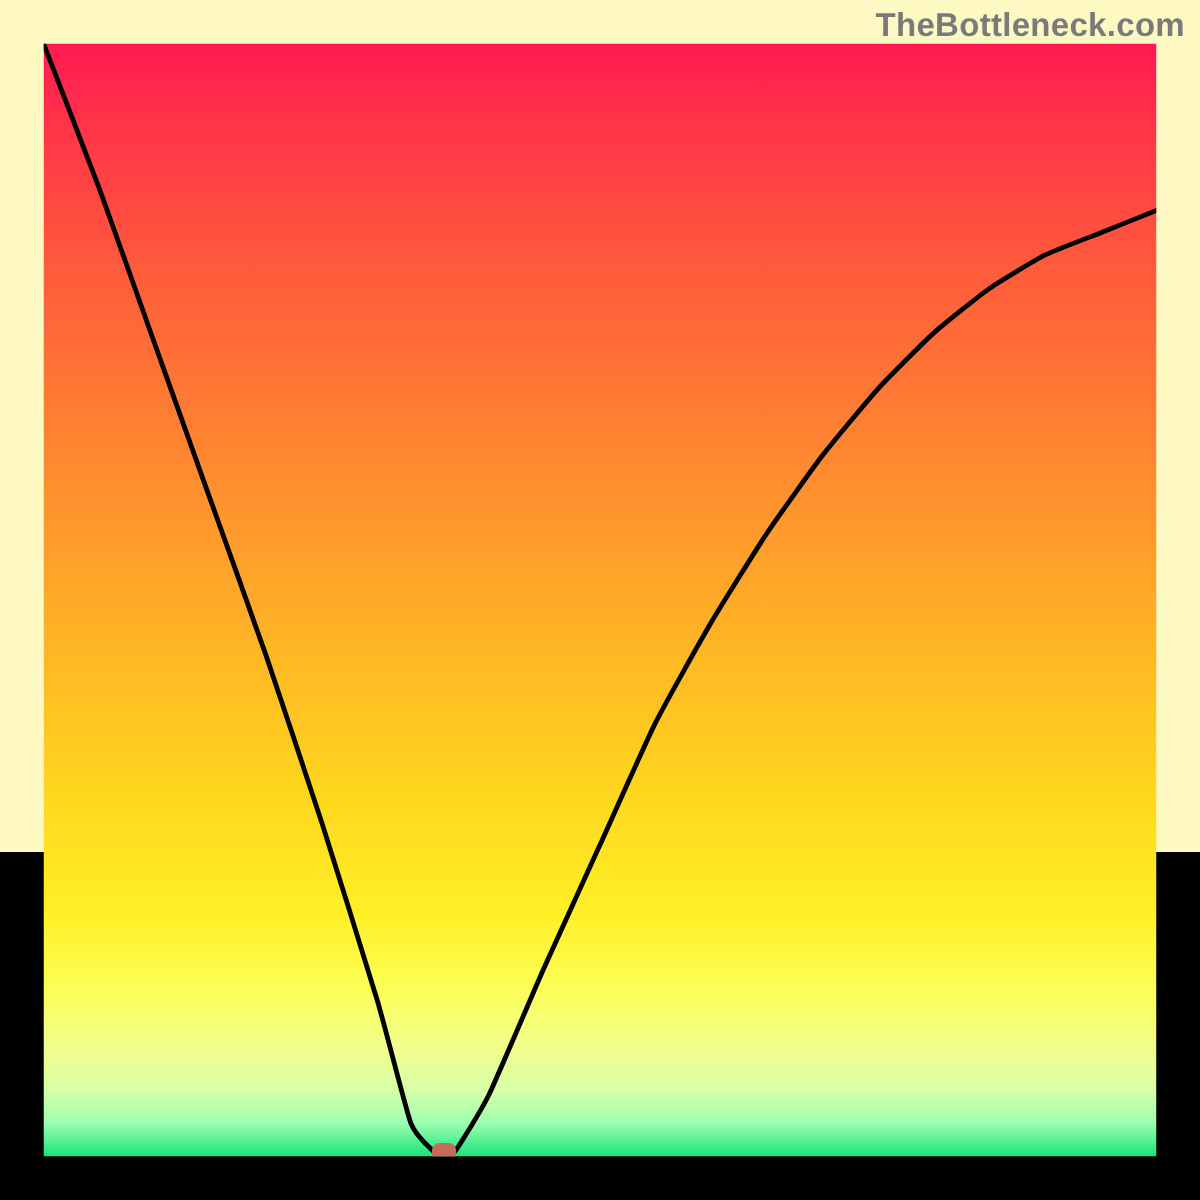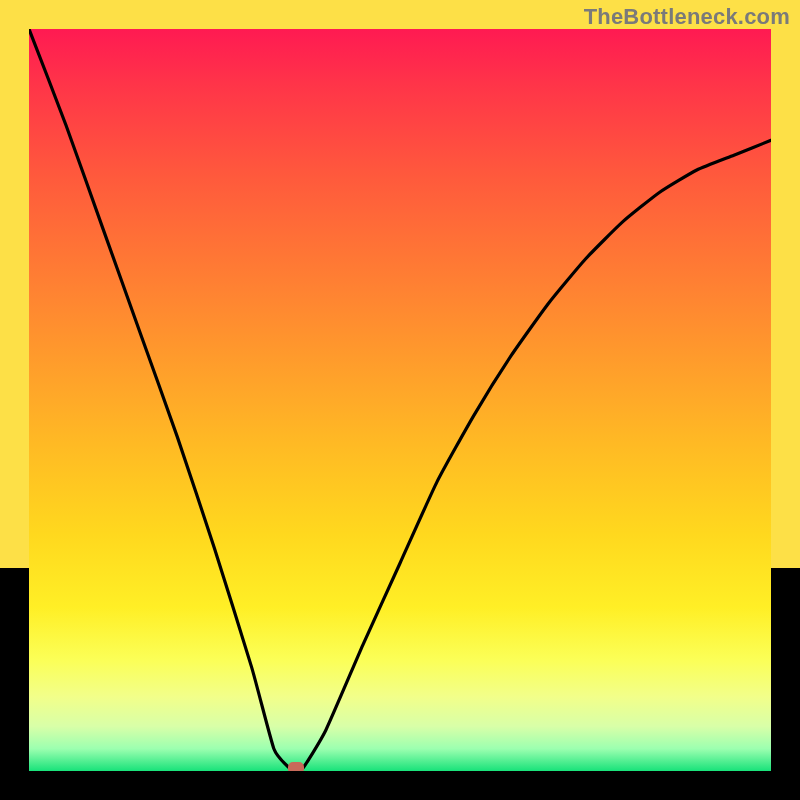--- a/index.html
+++ b/index.html
@@ -1,21 +1,21 @@
 <!DOCTYPE html>
 <html><head>
 <meta charset="utf-8">
 <style>
   * { margin: 0; padding: 0; box-sizing: border-box; }
   html, body { width: 800px; height: 800px; overflow: hidden; background: #000; }
   .frame {
     position: relative;
     width: 800px;
     height: 568px;
-    background: #fde047;
+    background: #fef9c3;
   }
   .watermark {
     position: absolute;
     top: 4px;
     right: 10px;
     font-family: Arial, Helvetica, sans-serif;
     font-size: 22px;
     font-weight: 600;
     color: #7a7a7a;
     letter-spacing: 0.2px;

